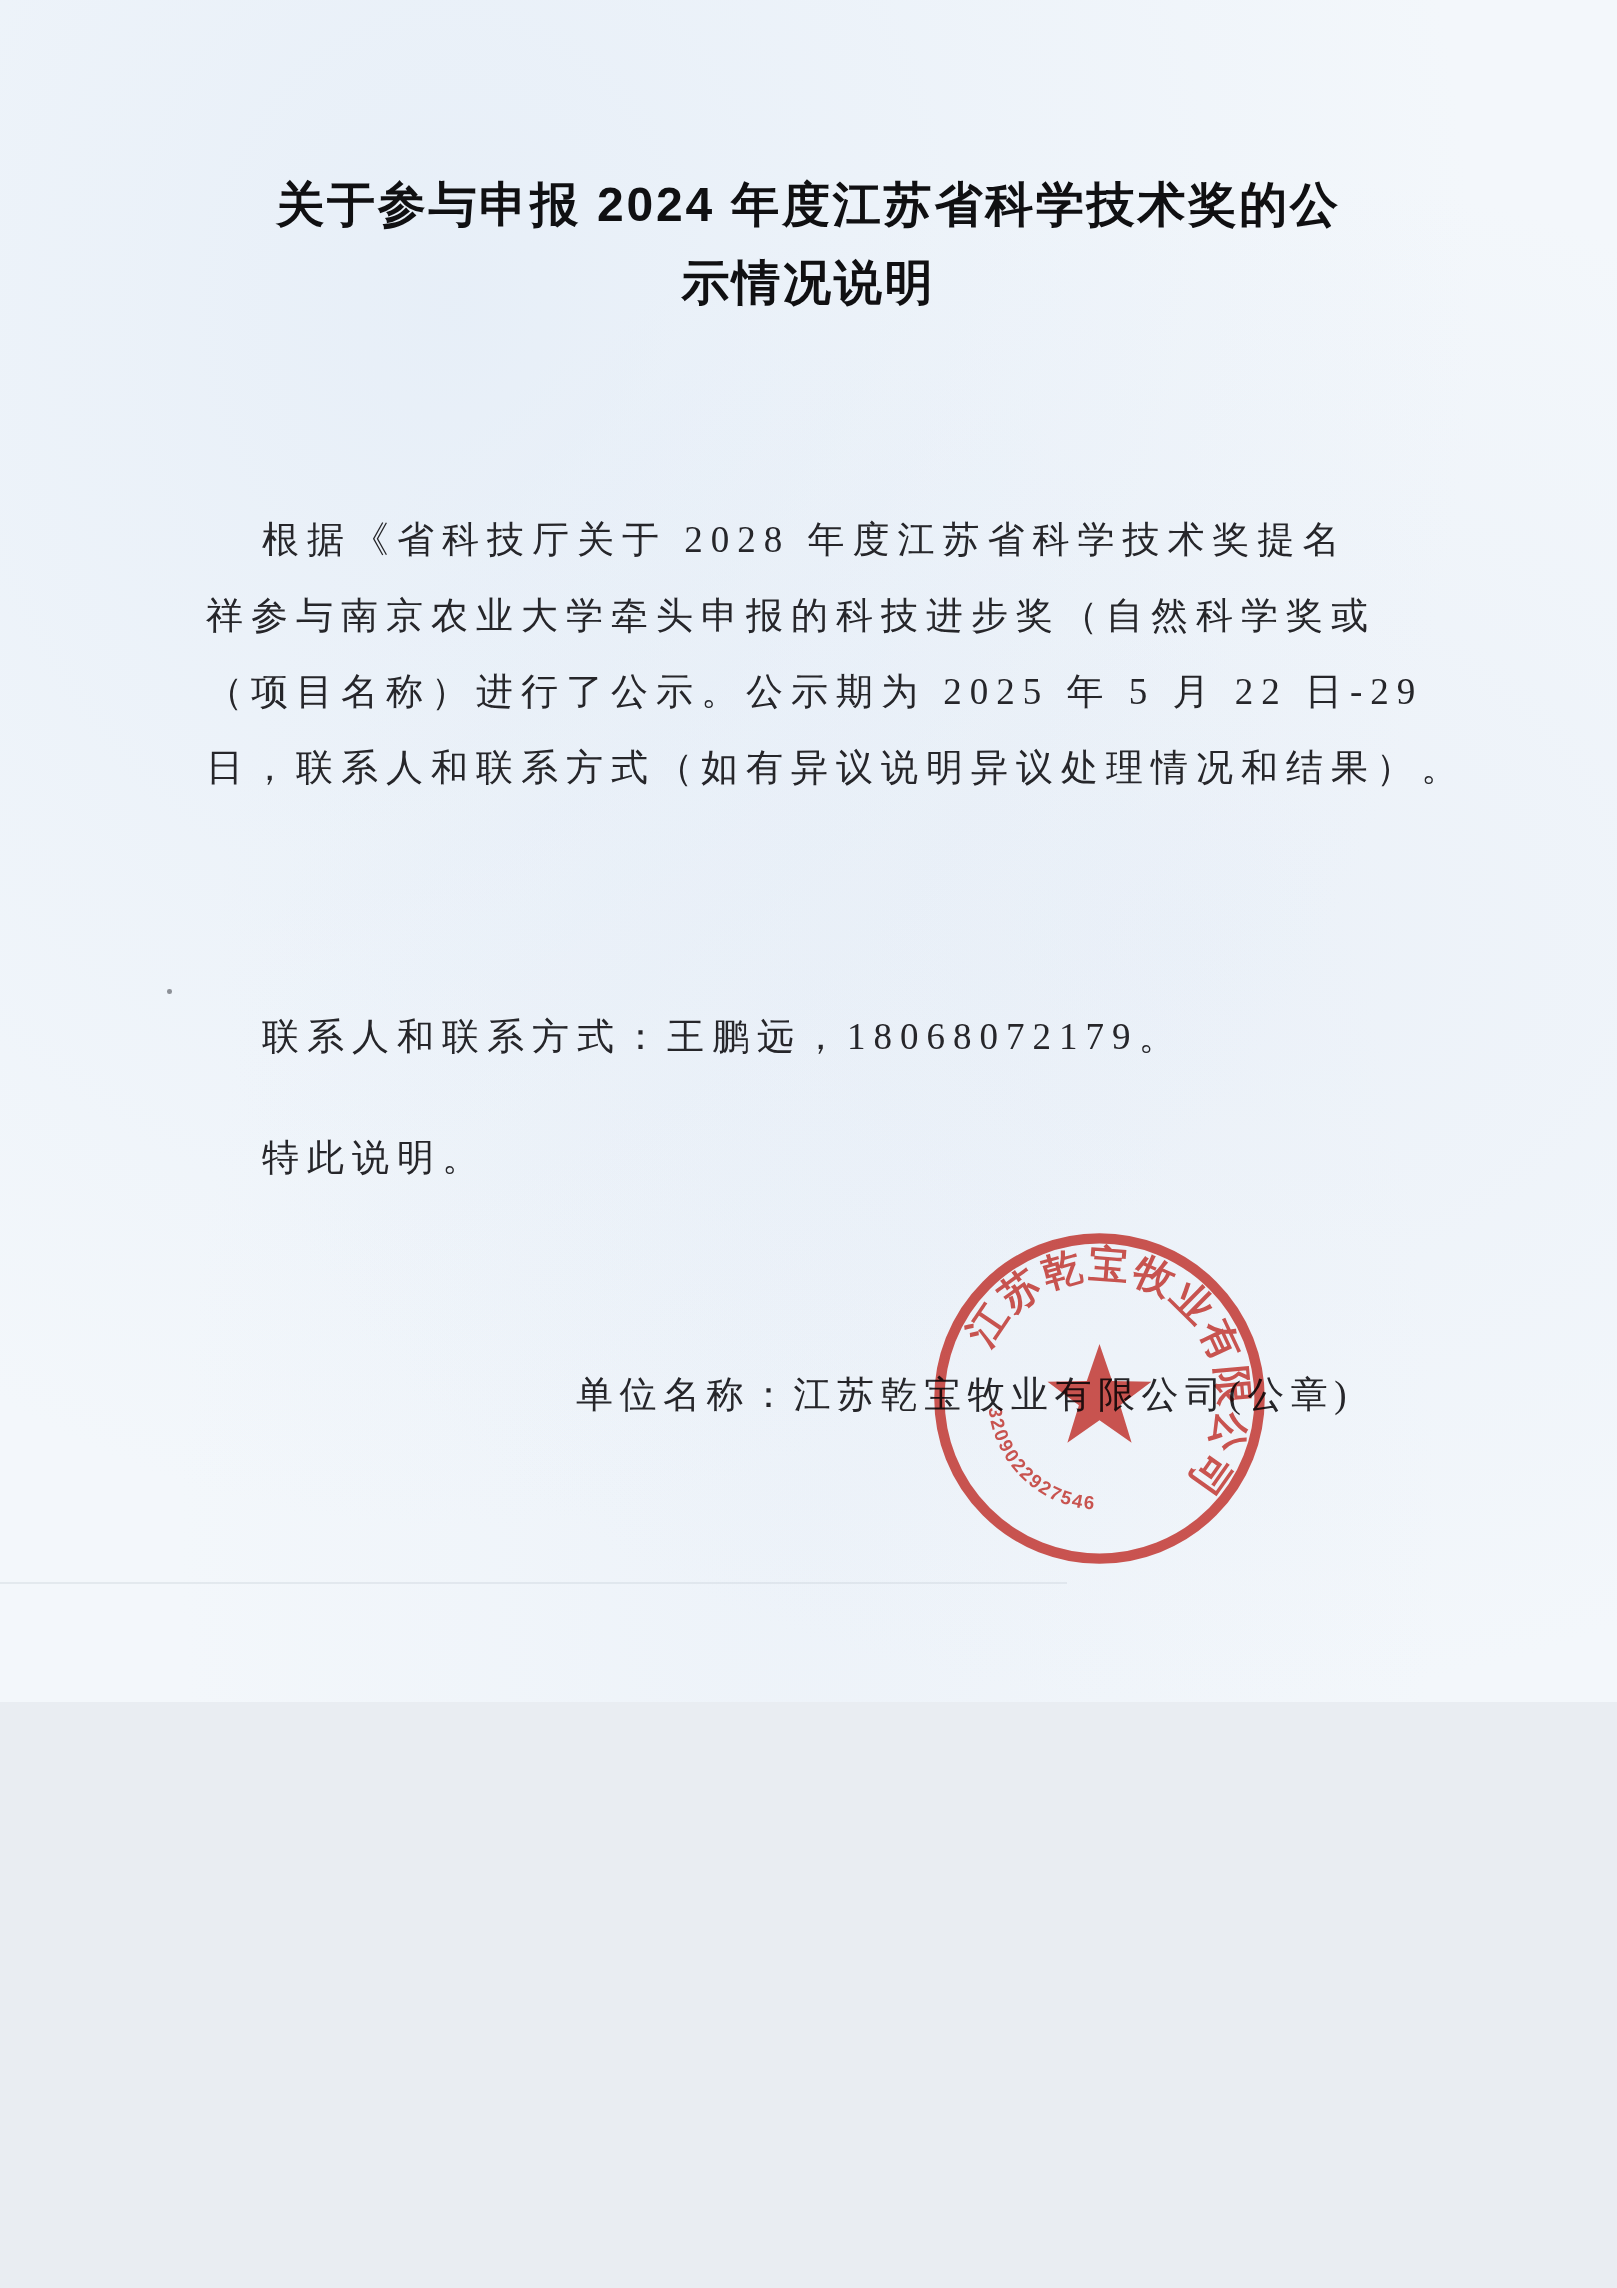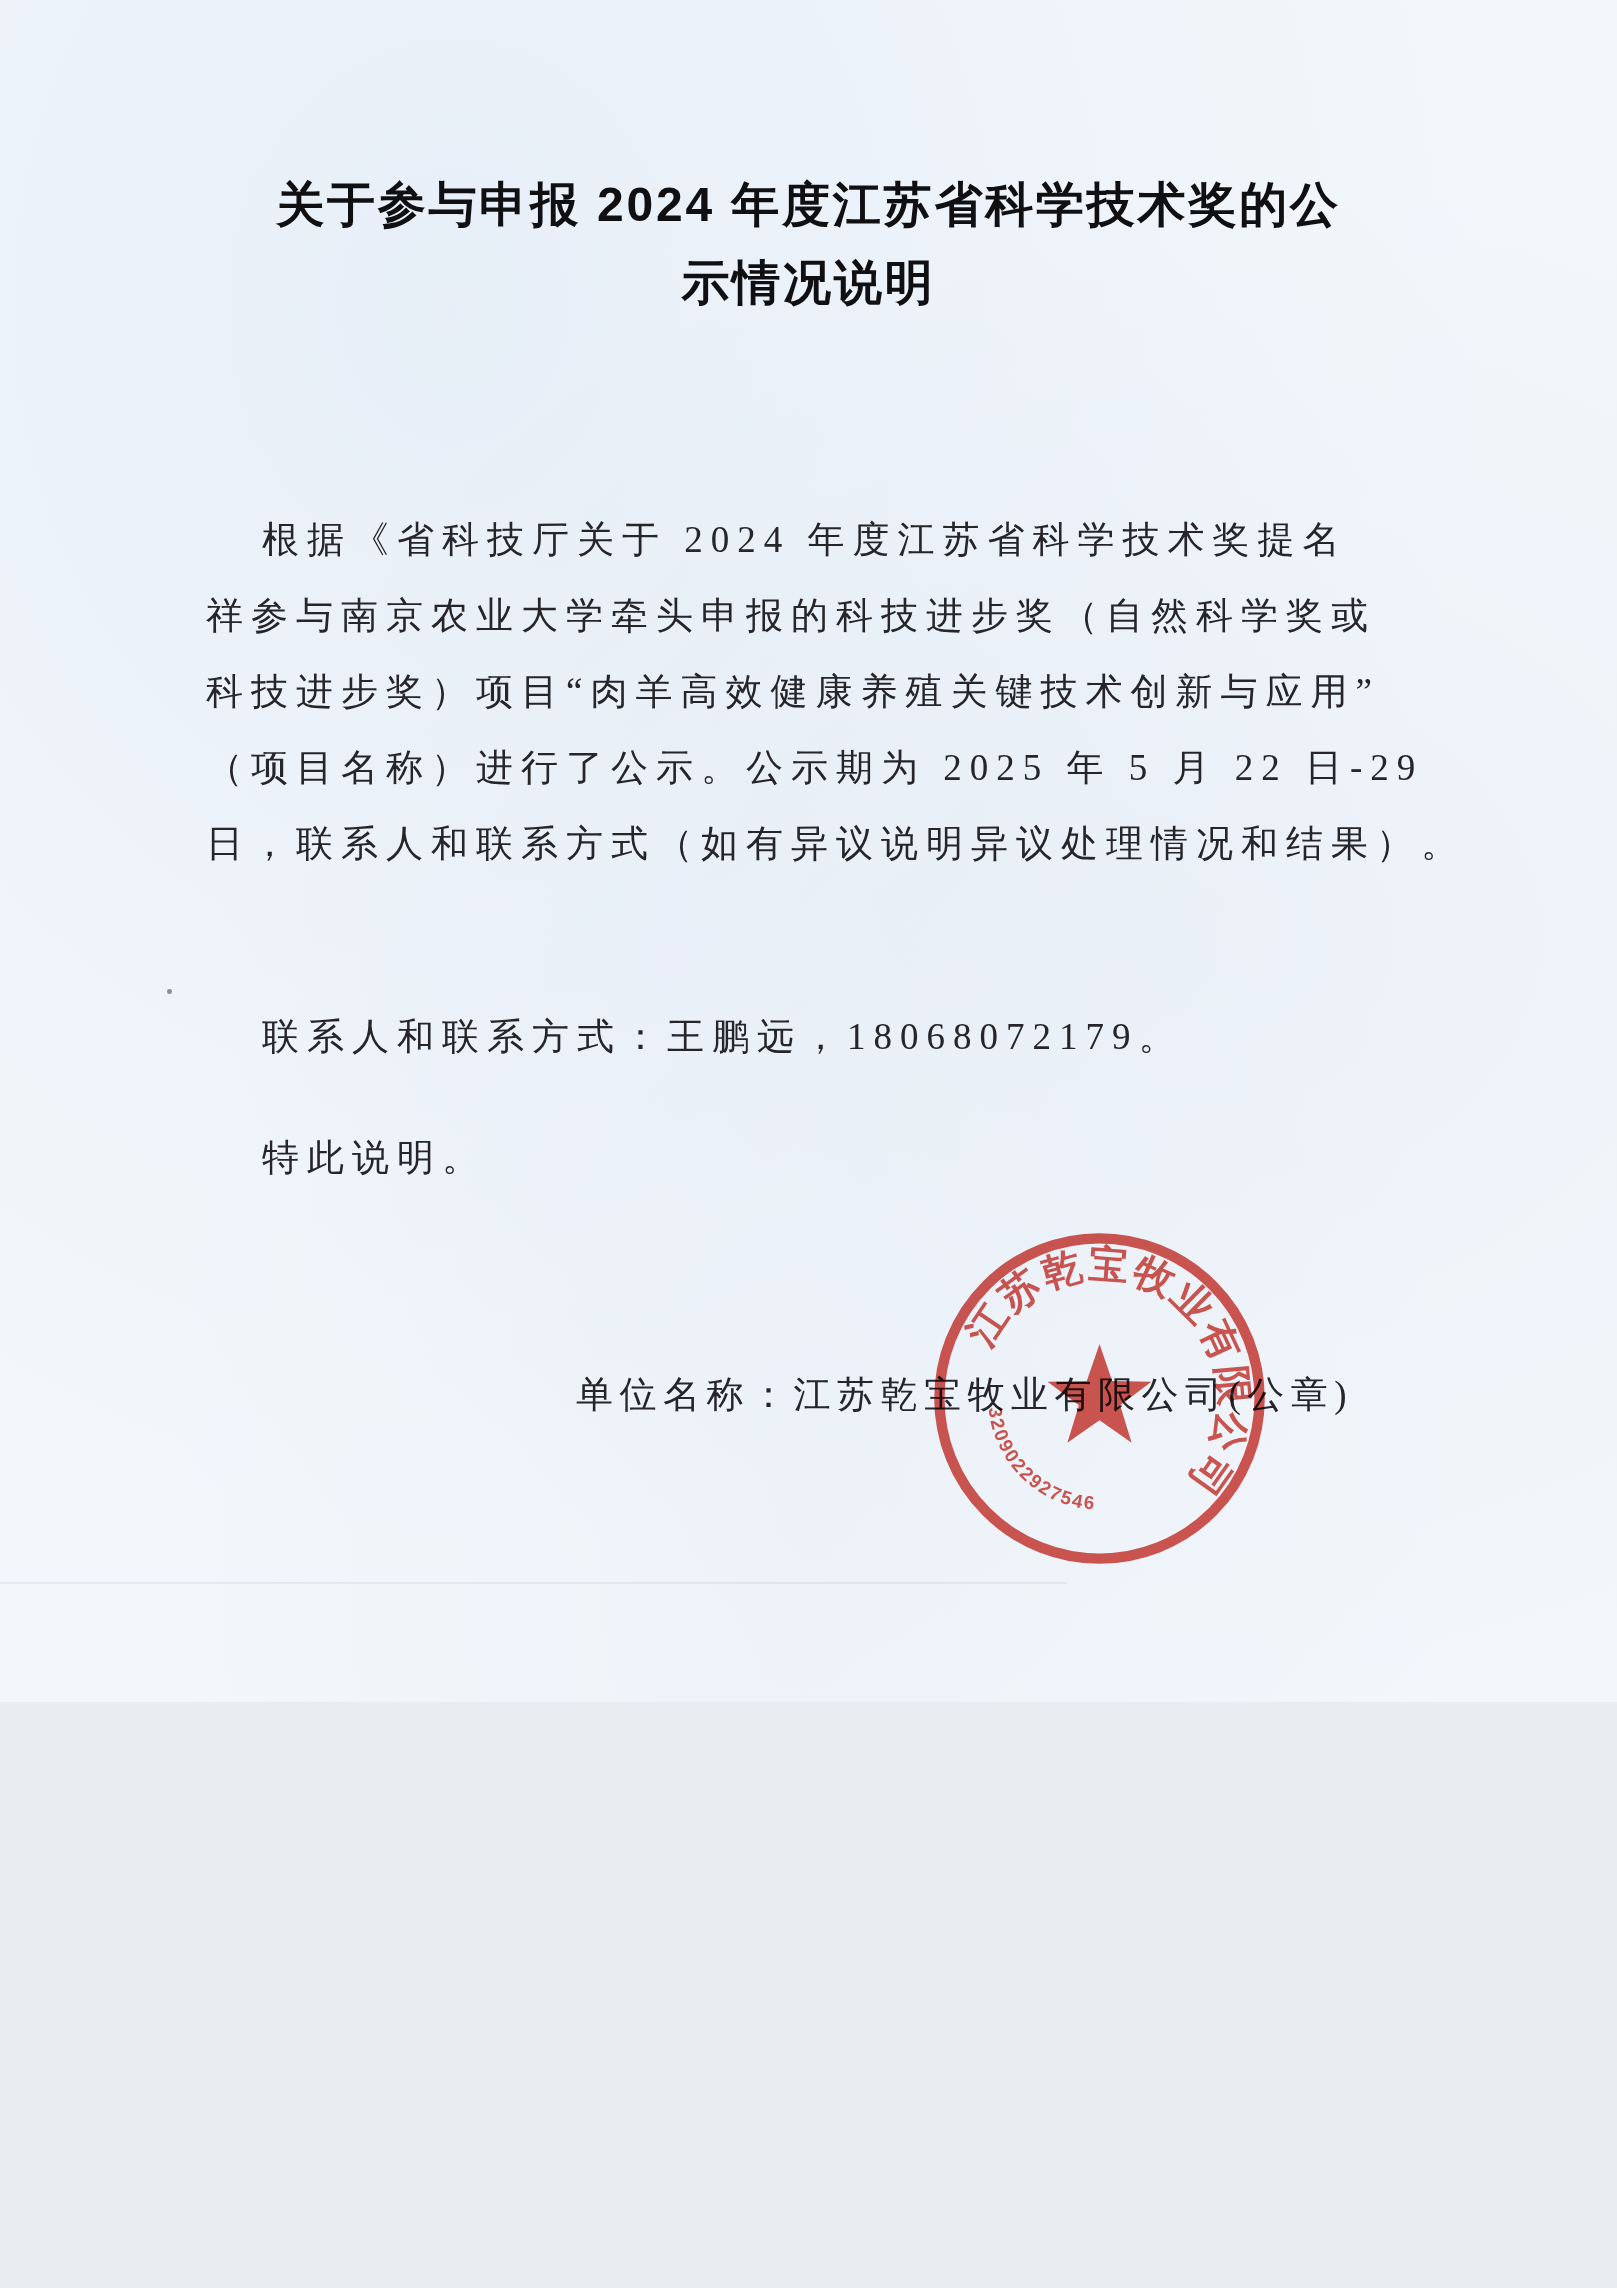--- a/index.html
+++ b/index.html
@@ -63,23 +63,22 @@
 <body>
 
 <div class="page">
 
   <h1 class="title">
     <span class="title-line">关于参与申报 2024 年度江苏省科学技术奖的公</span>
     <span class="title-line">示情况说明</span>
   </h1>
 
   <div class="body-block">
-    <div class="body-line indent">根据《省科技厅关于 2024 年度江苏省科学技术奖提名</div>
+    <div class="body-line indent">根据《省科技厅关于 2028 年度江苏省科学技术奖提名</div>
     <div class="body-line">祥参与南京农业大学牵头申报的科技进步奖（自然科学奖或</div>
-    <div class="body-line">科技进步奖）项目“肉羊高效健康养殖关键技术创新与应用”</div>
     <div class="body-line">（项目名称）进行了公示。公示期为 2025 年 5 月 22 日-29</div>
     <div class="body-line">日，联系人和联系方式（如有异议说明异议处理情况和结果）。</div>
   </div>
 
   <div class="flow-line indent contact-line">联系人和联系方式：王鹏远，18068072179。</div>
 
   <div class="flow-line indent closing-line">特此说明。</div>
 
   <div class="flow-line signature-line">单位名称：江苏乾宝牧业有限公司(公章)</div>
 

